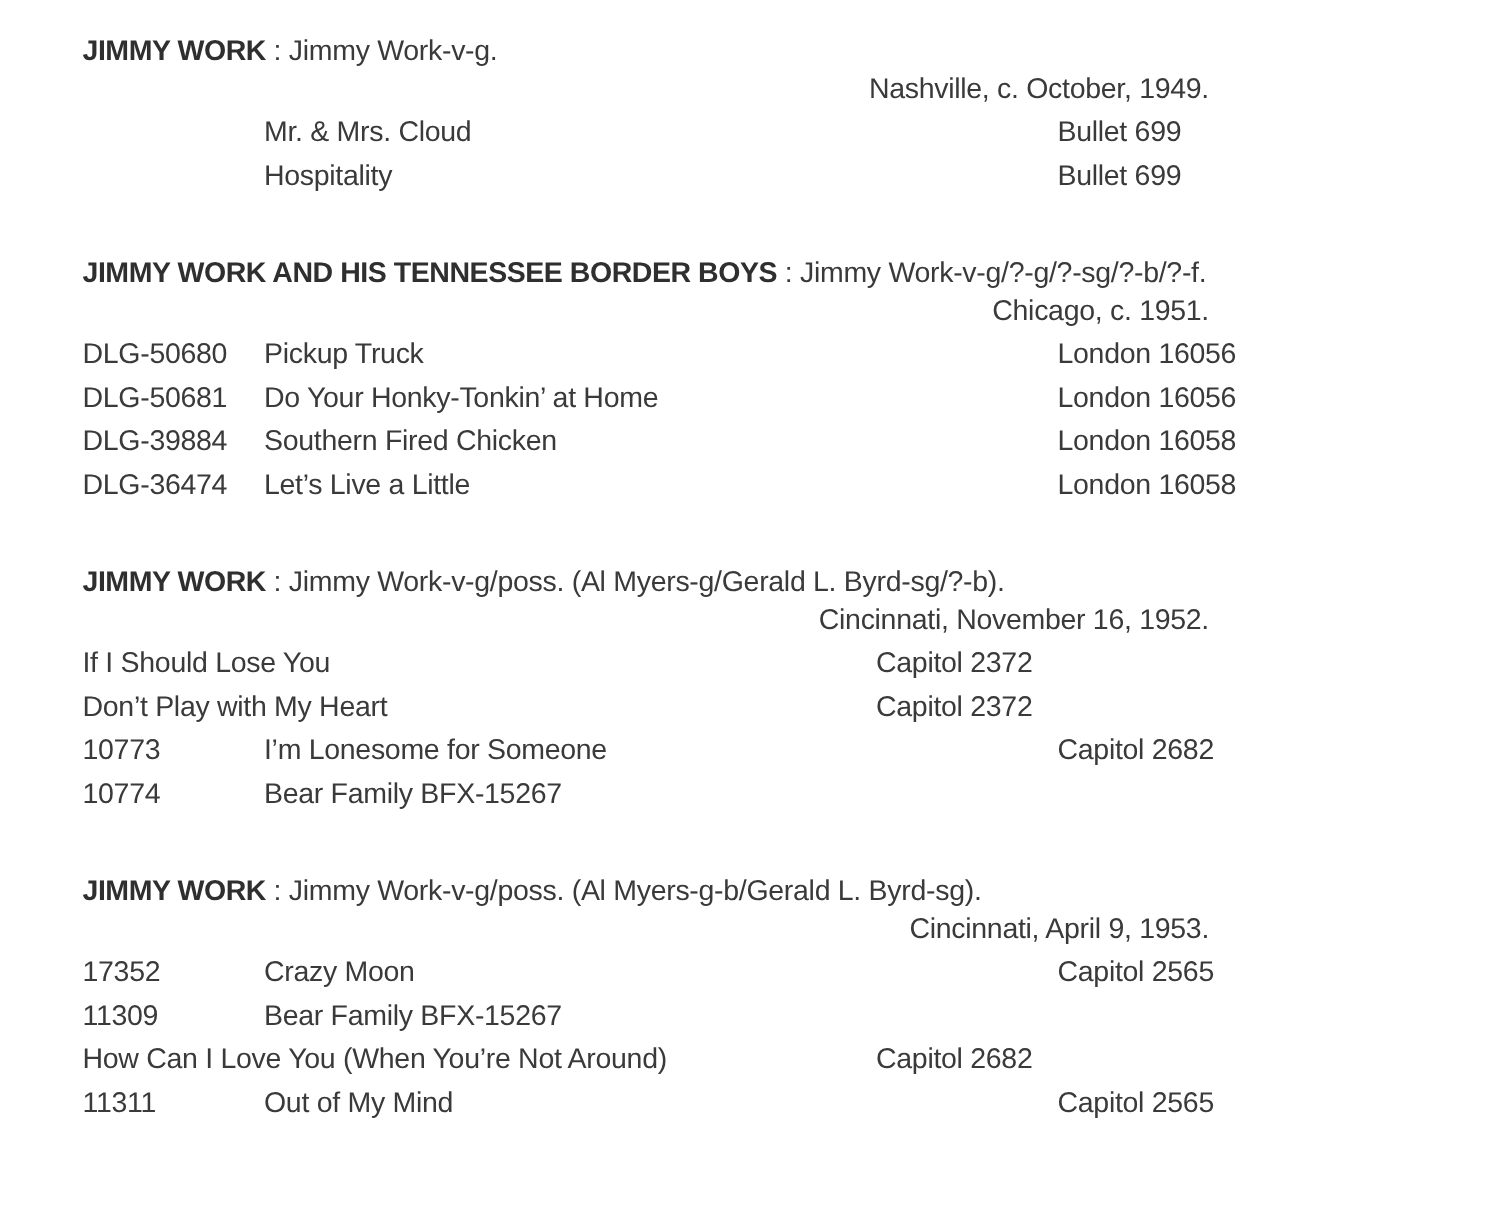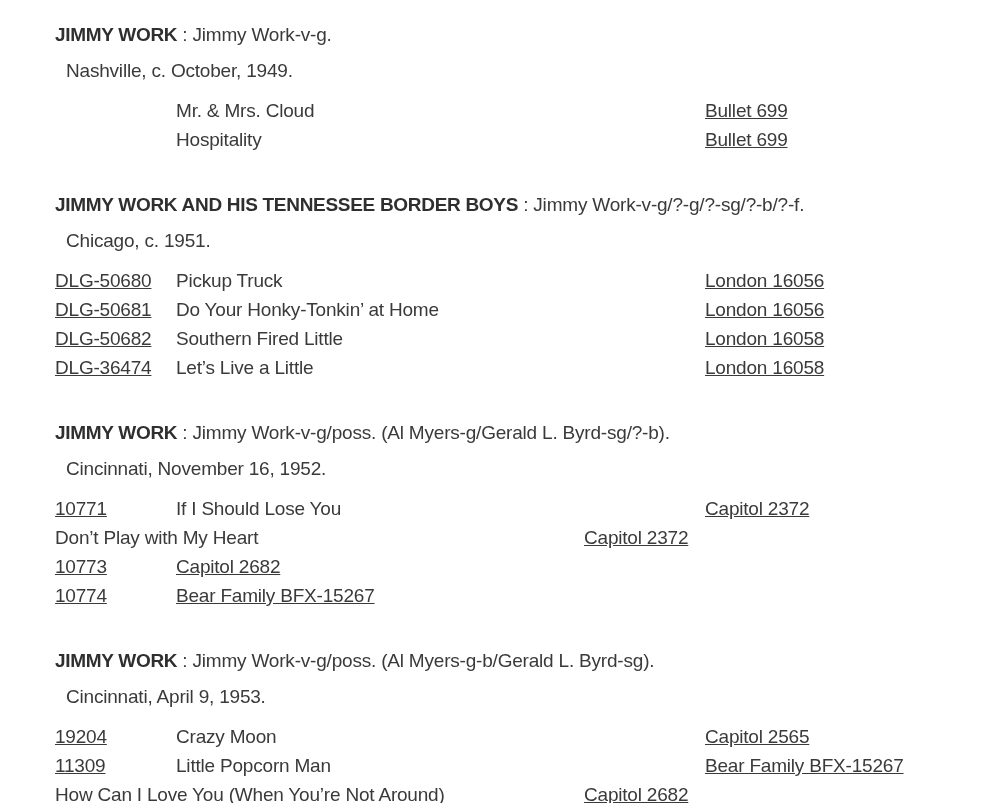--- a/index.html
+++ b/index.html
@@ -29,48 +29,46 @@
     line-height: 22px;
     letter-spacing: -0.2px;
     white-space: nowrap;
   }
   .artist {
     font-weight: 700;
     color: #2f2f2f;
     letter-spacing: -0.3px;
   }
   .session-date {
-    margin: 11px;
+    margin: 0;
     font-size: 19px;
     line-height: 28px;
-    text-align: left;
+    text-align: right;
     letter-spacing: -0.2px;
   }
   .track {
     display: flex;
     font-size: 19px;
     line-height: 29px;
     letter-spacing: -0.2px;
   }
   .col-matrix {
     width: 121px;
     flex: 0 0 121px;
     white-space: nowrap;
-    text-decoration: underline;
   }
   .col-title {
     width: 529px;
     flex: 0 0 529px;
     white-space: nowrap;
     overflow: hidden;
   }
   .col-label {
     flex: 1 1 auto;
     white-space: nowrap;
-    text-decoration: underline;
   }
 </style>
 </head>
 <body>
 
 <main class="page">
 
   <section class="session-block">
     <p class="heading"><span class="artist">JIMMY WORK</span><span> : </span><span class="personnel">Jimmy Work-v-g.</span></p>
     <p class="session-date">Nashville, c. October, 1949.</p>
@@ -93,64 +91,63 @@
       <span class="col-matrix">DLG-50680</span>
       <span class="col-title">Pickup Truck</span>
       <span class="col-label">London 16056</span>
     </div>
     <div class="track">
       <span class="col-matrix">DLG-50681</span>
       <span class="col-title">Do Your Honky-Tonkin’ at Home</span>
       <span class="col-label">London 16056</span>
     </div>
     <div class="track">
-      <span class="col-matrix">DLG-50682</span>
-      <span class="col-title">Southern Fired Little</span>
+      <span class="col-matrix">DLG-39884</span>
+      <span class="col-title">Southern Fired Chicken</span>
       <span class="col-label">London 16058</span>
     </div>
     <div class="track">
       <span class="col-matrix">DLG-36474</span>
       <span class="col-title">Let’s Live a Little</span>
       <span class="col-label">London 16058</span>
     </div>
   </section>
 
   <section class="session-block">
     <p class="heading"><span class="artist">JIMMY WORK</span><span> : </span><span class="personnel">Jimmy Work-v-g/poss. (Al Myers-g/Gerald L. Byrd-sg/?-b).</span></p>
     <p class="session-date">Cincinnati, November 16, 1952.</p>
     <div class="track">
-      <span class="col-matrix">10771</span>
       <span class="col-title">If I Should Lose You</span>
       <span class="col-label">Capitol 2372</span>
     </div>
     <div class="track">
       <span class="col-title">Don’t Play with My Heart</span>
       <span class="col-label">Capitol 2372</span>
     </div>
     <div class="track">
       <span class="col-matrix">10773</span>
+      <span class="col-title">I’m Lonesome for Someone</span>
       <span class="col-label">Capitol 2682</span>
     </div>
     <div class="track">
       <span class="col-matrix">10774</span>
       <span class="col-label">Bear Family BFX-15267</span>
     </div>
   </section>
 
   <section class="session-block">
     <p class="heading"><span class="artist">JIMMY WORK</span><span> : </span><span class="personnel">Jimmy Work-v-g/poss. (Al Myers-g-b/Gerald L. Byrd-sg).</span></p>
     <p class="session-date">Cincinnati, April 9, 1953.</p>
     <div class="track">
-      <span class="col-matrix">19204</span>
+      <span class="col-matrix">17352</span>
       <span class="col-title">Crazy Moon</span>
       <span class="col-label">Capitol 2565</span>
     </div>
     <div class="track">
       <span class="col-matrix">11309</span>
-      <span class="col-title">Little Popcorn Man</span>
       <span class="col-label">Bear Family BFX-15267</span>
     </div>
     <div class="track">
       <span class="col-title">How Can I Love You (When You’re Not Around)</span>
       <span class="col-label">Capitol 2682</span>
     </div>
     <div class="track">
       <span class="col-matrix">11311</span>
       <span class="col-title">Out of My Mind</span>
       <span class="col-label">Capitol 2565</span>

